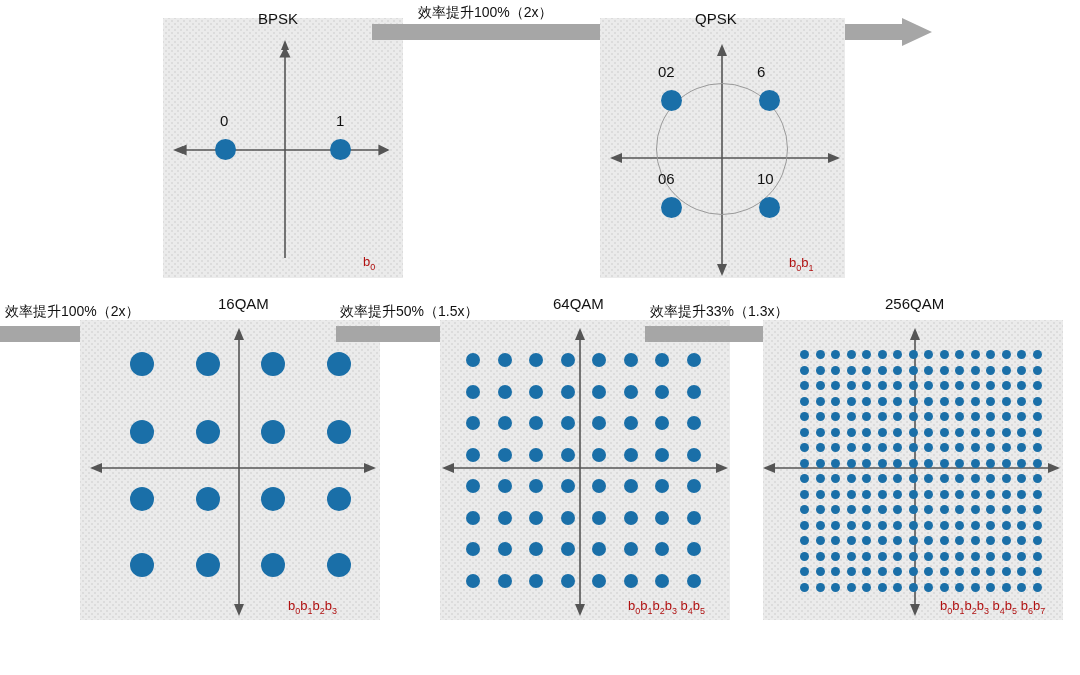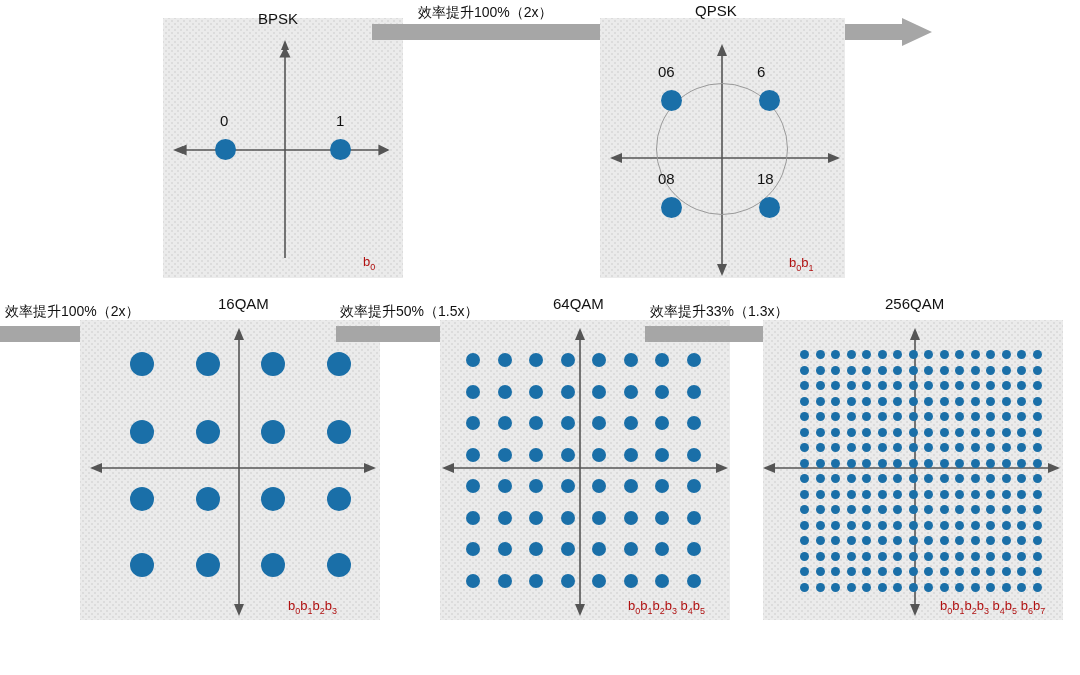--- a/index.html
+++ b/index.html
@@ -69,43 +69,43 @@
 
 <div class="arrowband" style="left:372px;top:18px;width:560px;height:28px;">
   <svg width="560" height="28" viewBox="0 0 560 28">
     <polygon points="0,6 530,6 530,0 560,14 530,28 530,22 0,22" fill="#a6a6a6"></polygon>
   </svg>
 </div>
 <div class="arrowtext" style="left:418px;top:4px;">效率提升100%（2x）</div>
 
 <div class="panel" style="left:600px;top:18px;width:245px;height:260px;"></div>
 
-<div class="title" style="left:695px;top:2px;">QPSK</div>
+<div class="title" style="left:695px;top:10px;">QPSK</div>
 
 <div class="axes" style="left:600px;top:18px;width:245px;height:260px;">
   <svg width="245" height="260">
     <line x1="18" y1="140" x2="232" y2="140" stroke="#555" stroke-width="1.6"></line>
     <polygon points="240,140 228,135 228,145" fill="#555"></polygon>
     <polygon points="10,140 22,135 22,145" fill="#555"></polygon>
     <line x1="122" y1="248" x2="122" y2="36" stroke="#555" stroke-width="1.6"></line>
     <polygon points="122,26 117,38 127,38" fill="#555"></polygon>
     <polygon points="122,258 117,246 127,246" fill="#555"></polygon>
   </svg>
 </div>
 <div class="circ" style="left:656px;top:83px;width:130px;height:130px;"></div>
 
 <div class="dot" style="left:661px;top:90px;width:21px;height:21px;"></div>
 <div class="dot" style="left:759px;top:90px;width:21px;height:21px;"></div>
 <div class="dot" style="left:661px;top:197px;width:21px;height:21px;"></div>
 <div class="dot" style="left:759px;top:197px;width:21px;height:21px;"></div>
 
-<div class="ptlabel" style="left:658px;top:63px;">06</div>
+<div class="ptlabel" style="left:658px;top:63px;">02</div>
 <div class="ptlabel" style="left:757px;top:63px;">6</div>
-<div class="ptlabel" style="left:658px;top:170px;">08</div>
-<div class="ptlabel" style="left:757px;top:170px;">18</div>
+<div class="ptlabel" style="left:658px;top:170px;">06</div>
+<div class="ptlabel" style="left:757px;top:170px;">10</div>
 
 <div class="bitlabel" style="left:789px;top:255px;">b<sub>0</sub>b<sub>1</sub></div>
 
 <div class="arrowband" style="left:0px;top:320px;width:210px;height:28px;">
   <svg width="210" height="28" viewBox="0 0 210 28">
     <polygon points="0,6 180,6 180,0 210,14 180,28 180,22 0,22" fill="#a6a6a6"></polygon>
   </svg>
 </div>
 <div class="arrowtext" style="left:5px;top:303px;">效率提升100%（2x）</div>
 

